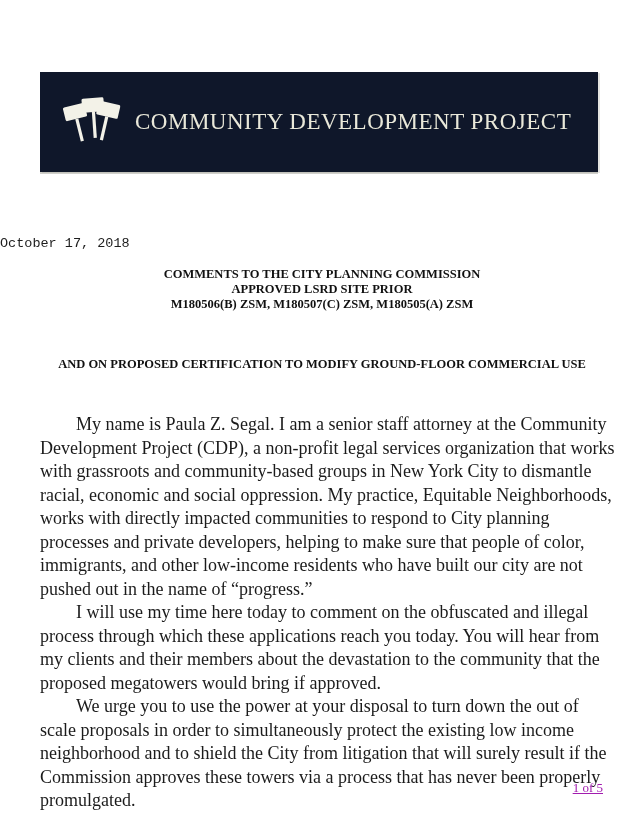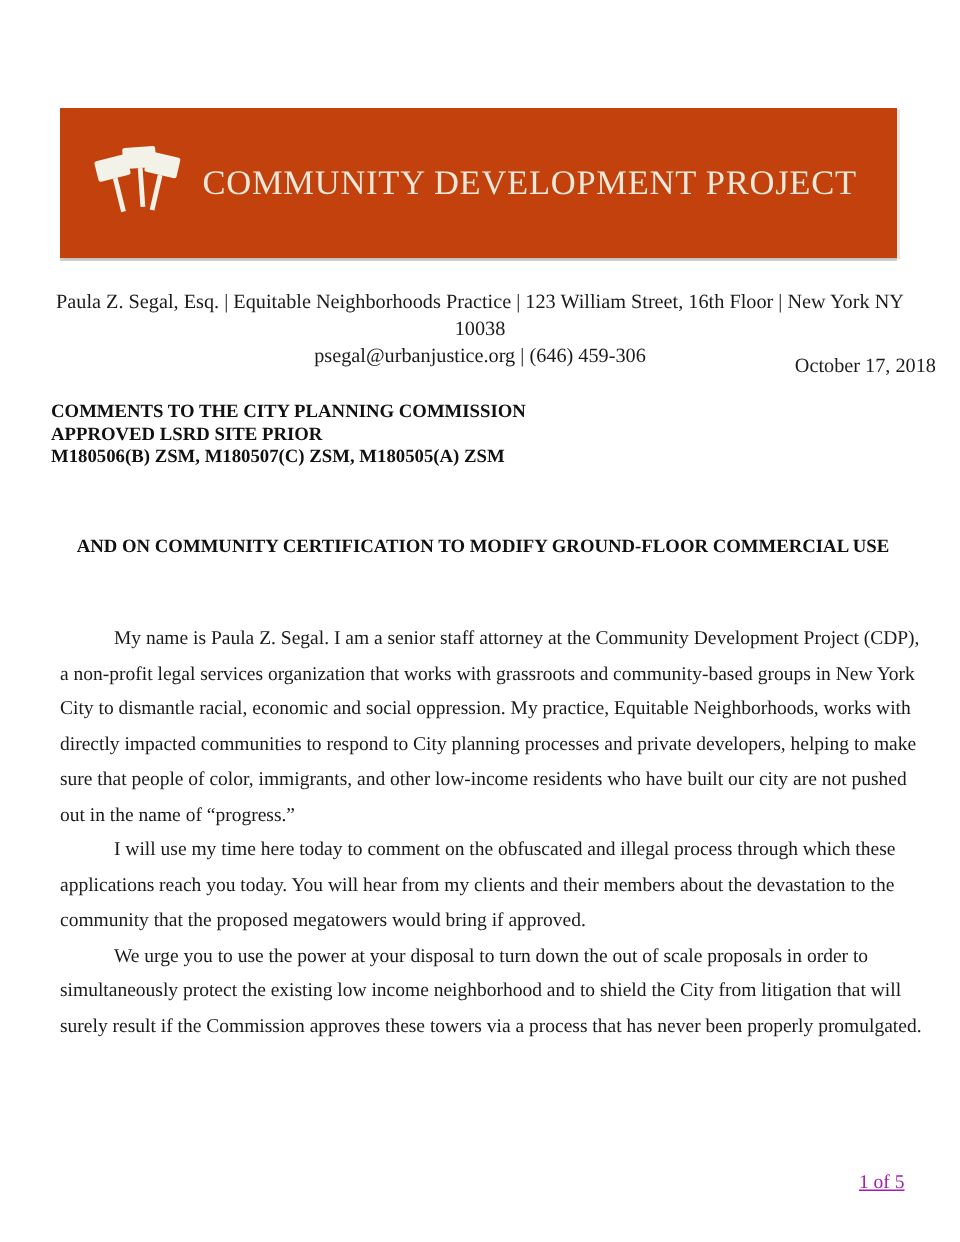--- a/index.html
+++ b/index.html
@@ -11,21 +11,21 @@
     font-family: "Liberation Serif", "DejaVu Serif", serif;
     color: #1d1d1d;
     overflow: hidden;
   }
   .banner {
     position: absolute;
     left: 40px;
     top: 72px;
     width: 558px;
     height: 100px;
-    background: #c2410c;
+    background: #0f172a;
     display: flex;
     align-items: center;
     box-shadow: 0 2px 0 rgba(150,150,140,0.45), 2px 1px 0 rgba(150,150,140,0.25);
   }
   .logo-svg { margin-left: 21px; flex: 0 0 auto; display: block; }
   .banner-title {
     margin-left: 14px;
     font-size: 23px;
     letter-spacing: 0.5px;
     color: #e9e8d9;
@@ -35,47 +35,48 @@
   .contact-block {
     position: absolute;
     top: 192px; left: 20px; right: 20px;
     text-align: center;
     font-size: 13.5px;
     line-height: 18px;
     color: #1b1b1b;
   }
   .date-line {
     position: absolute;
-    top: 236px; left: 0; right: 16px;
-    text-align: right;
+    top: 236px; left: 0; right: 4px;
+    text-align: left;
     font-size: 13.5px;
+    font-family: Liberation Mono, monospace;
   }
   .title-block {
     position: absolute;
     top: 267px; left: 34px; right: 30px;
-    text-align: left;
+    text-align: center;
     font-weight: bold;
     font-size: 12.5px;
     line-height: 15px;
     color: #111111;
   }
   .subtitle-block {
     position: absolute;
     top: 357px; left: 34px; right: 30px;
     text-align: center;
     font-weight: bold;
     font-size: 12.5px;
     line-height: 15px;
     color: #111111;
   }
   .body-text {
     position: absolute;
     top: 413px; left: 40px;
     width: 575px;
-    font-size: 13px;
+    font-size: 18px;
     line-height: 23.5px;
     text-align: left;
     color: #1b1b1b;
   }
   .body-text p { margin: 0; text-indent: 36px; }
   .page-number {
     position: absolute;
     right: 37px;
     bottom: 32px;
     font-size: 13px;
@@ -101,35 +102,31 @@
         </g>
         <g transform="rotate(13 48 16)">
           <rect x="36" y="8" width="22" height="14" rx="1.5"></rect>
           <rect x="45.5" y="22" width="3.2" height="24"></rect>
         </g>
       </g>
     </svg>
     <span class="banner-title">COMMUNITY DEVELOPMENT PROJECT</span>
   </div>
 
-  <div class="contact-block">
-    <div>Paula Z. Segal, Esq. | Equitable Neighborhoods Practice | 123 William Street, 16th Floor | New York NY 10038</div>
-    <div>psegal@urbanjustice.org | (646) 459-306</div>
-  </div>
 
   <div class="date-line">October 17, 2018</div>
 
   <div class="title-block">
     <div>COMMENTS TO THE CITY PLANNING COMMISSION</div>
     <div>APPROVED LSRD SITE PRIOR</div>
     <div>M180506(B) ZSM, M180507(C) ZSM, M180505(A) ZSM</div>
   </div>
 
   <div class="subtitle-block">
-    <div>AND ON COMMUNITY CERTIFICATION TO MODIFY GROUND-FLOOR COMMERCIAL USE</div>
+    <div>AND ON PROPOSED CERTIFICATION TO MODIFY GROUND-FLOOR COMMERCIAL USE</div>
   </div>
 
   <div class="body-text">
     <p>My name is Paula Z. Segal. I am a senior staff attorney at the Community Development Project (CDP), a non-profit legal services organization that works with grassroots and community-based groups in New York City to dismantle racial, economic and social oppression. My practice, Equitable Neighborhoods, works with directly impacted communities to respond to City planning processes and private developers, helping to make sure that people of color, immigrants, and other low-income residents who have built our city are not pushed out in the name of “progress.”</p>
     <p>I will use my time here today to comment on the obfuscated and illegal process through which these applications reach you today. You will hear from my clients and their members about the devastation to the community that the proposed megatowers would bring if approved.</p>
     <p>We urge you to use the power at your disposal to turn down the out of scale proposals in order to simultaneously protect the existing low income neighborhood and to shield the City from litigation that will surely result if the Commission approves these towers via a process that has never been properly promulgated.</p>
   </div>
 
   <div class="page-number">1 of 5</div>
 

